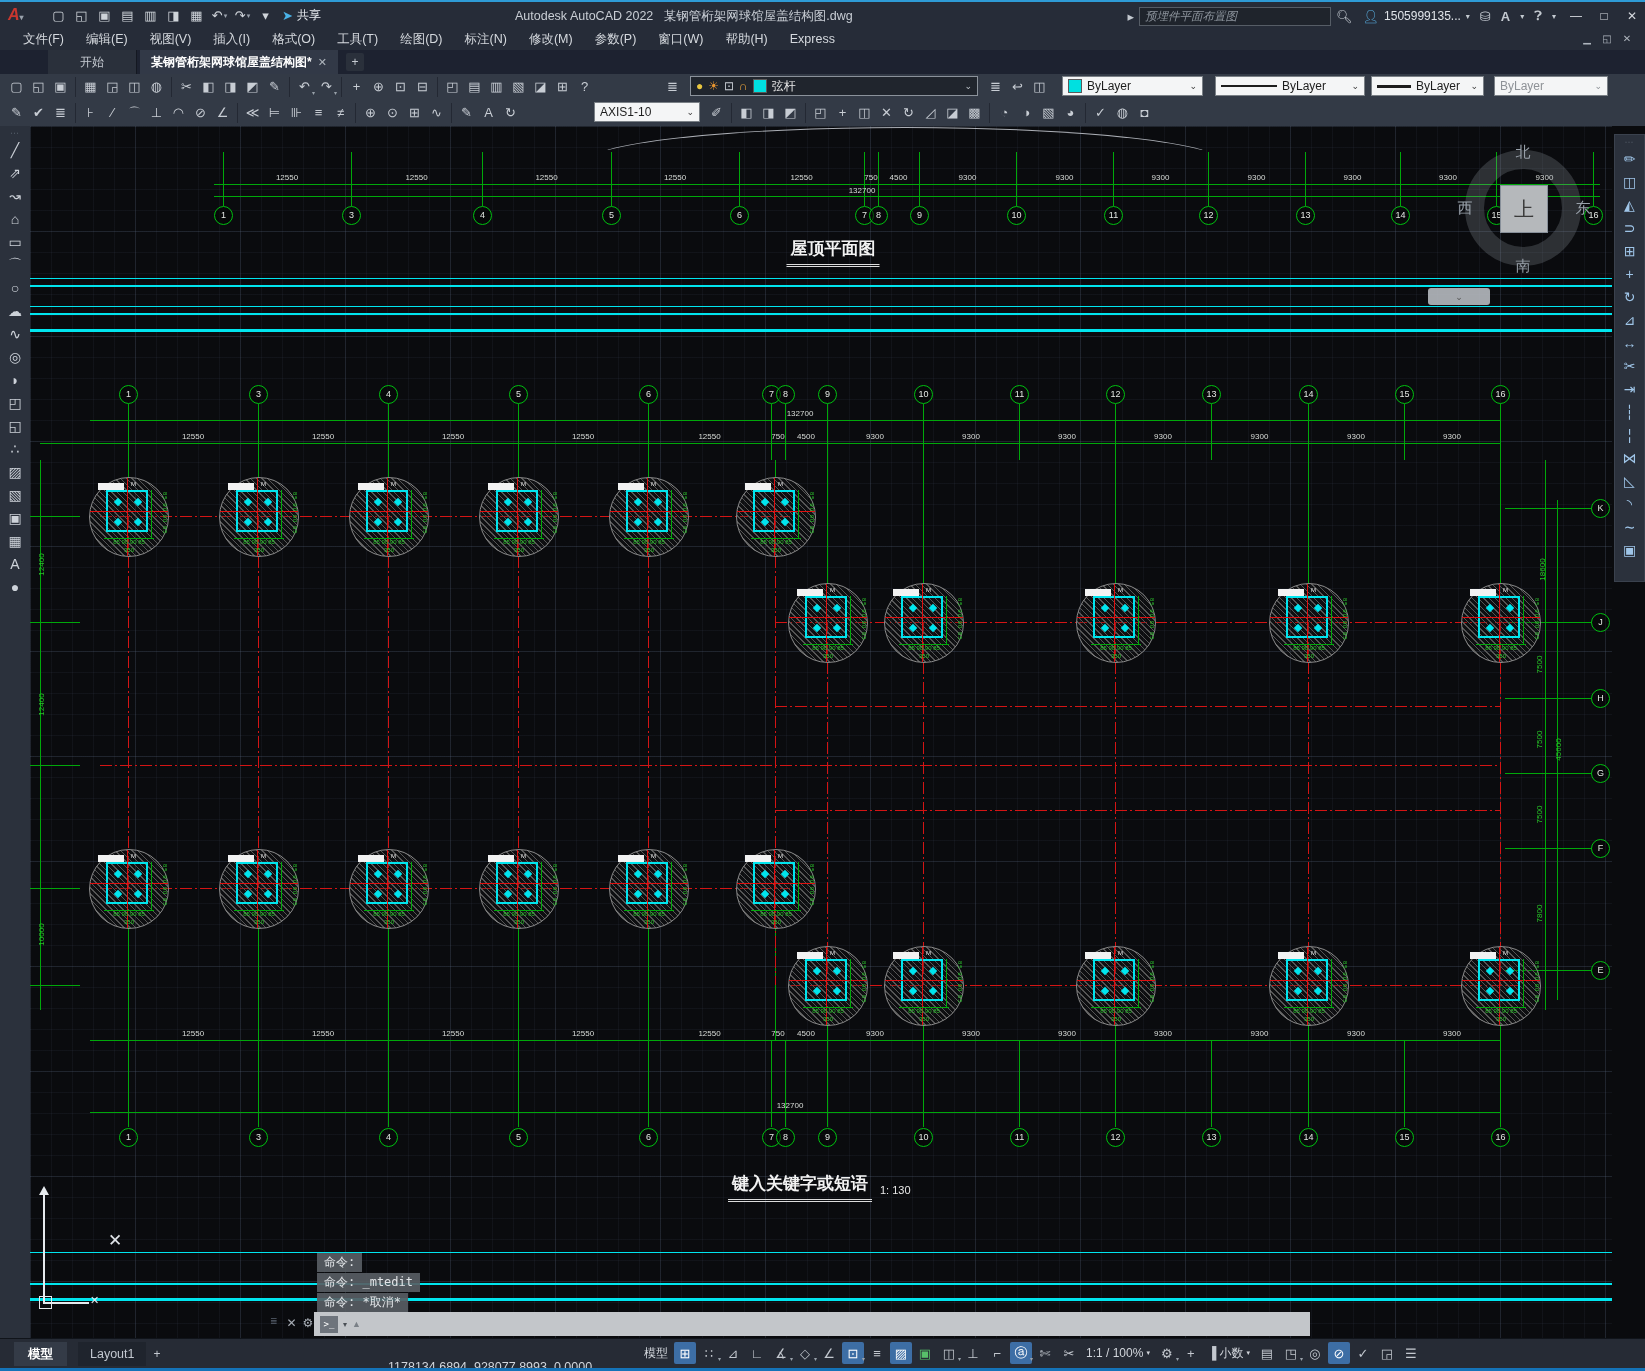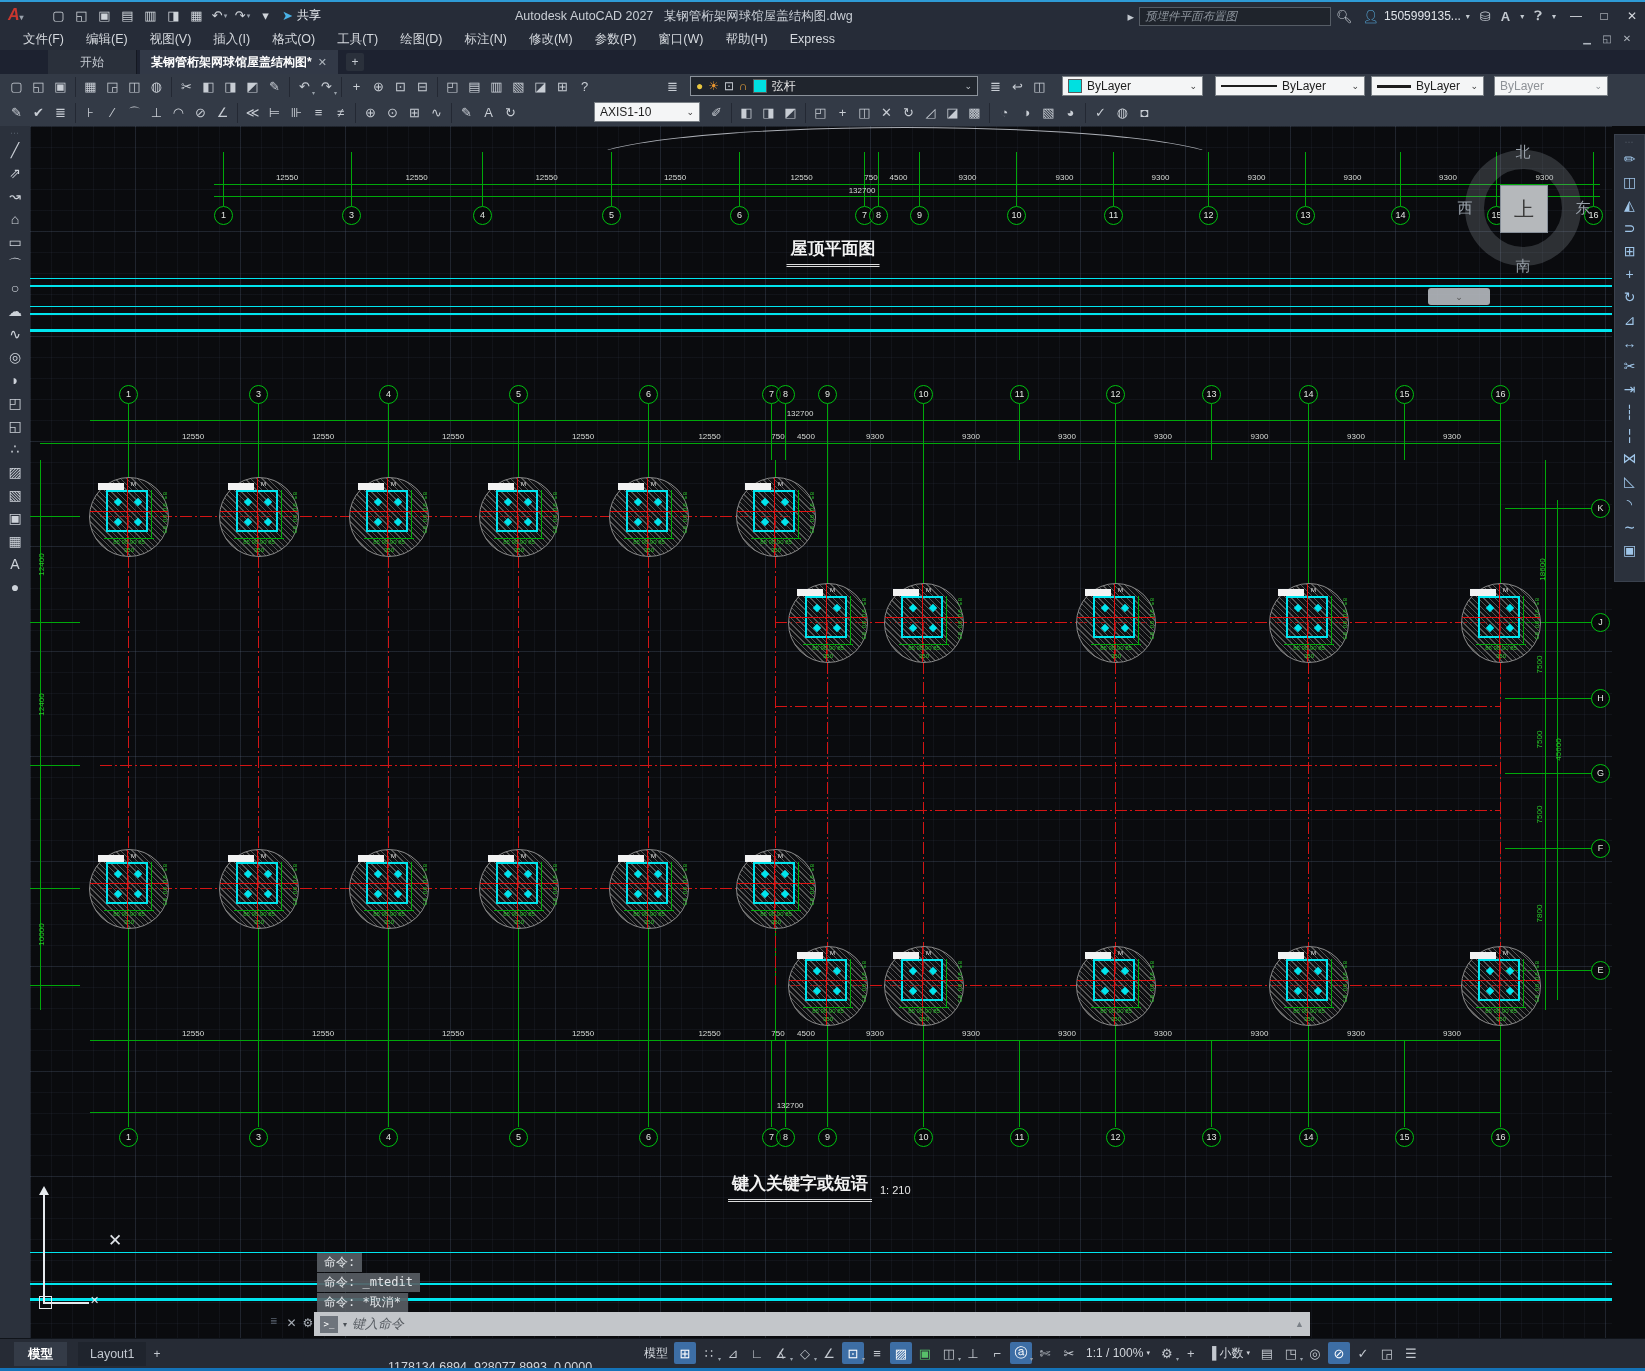--- a/index.html
+++ b/index.html
@@ -159,21 +159,21 @@
         <div class="qico">▦</div>
         <div class="qico">↶<span class="mini-caret">▾</span></div>
         <div class="qico">↷<span class="mini-caret">▾</span></div>
         <div class="qico">▾</div>
         <div id="share-btn">
           <span class="plane">➤</span>
           <span>共享</span>
         </div>
       </div>
     <div id="titletext">
-      <span>Autodesk AutoCAD 2027</span>&nbsp;&nbsp;
+      <span>Autodesk AutoCAD 2022</span>&nbsp;&nbsp;
       <span>某钢管桁架网球馆屋盖结构图.dwg</span>
     </div>
     <div id="tb-right">
       <span class="tbr-ico">▸</span>
       <div id="searchbox">预埋件平面布置图</div>
       <span class="tbr-ico">🔍︎</span>
       <span class="tbr-ico blue">👤︎</span>
       <span id="account-name">1505999135...</span>
       <span class="tbr-ico" style="font-size:8px">▾</span>
       <span class="tbr-ico">⛁</span>
@@ -942,21 +942,21 @@
         <div class="ln c" style="left:0px;top:187px;width:1582px;height:2px"></div>
         <div class="ln c" style="left:0px;top:203px;width:1582px;height:3px"></div>
         <div class="ln c" style="left:0px;top:1126px;width:1582px;height:1px"></div>
         <div class="ln c" style="left:0px;top:1157px;width:1582px;height:2px"></div>
         <div class="ln c" style="left:0px;top:1172px;width:1582px;height:3px"></div>
 
       <div id="arc-roof"></div>
 
       <div class="ptitle" style="left:803px;top:126px">屋顶平面图</div>
       <div class="ptitle" style="left:770px;top:1061px">键入关键字或短语</div>
-      <div class="pscale" style="left:850px;top:1058px">1: 210</div>
+      <div class="pscale" style="left:850px;top:1058px">1: 130</div>
 
       <div id="compass">
         <div class="ring"></div>
         <div class="cmp-lbl" style="left:60px;top:4px">北</div>
         <div class="cmp-lbl" style="left:2px;top:60px">西</div>
         <div class="cmp-lbl" style="left:120px;top:60px">东</div>
         <div class="cmp-lbl" style="left:60px;top:118px">南</div>
         <div class="face">上</div>
       </div>
       <div id="view-label">⌄</div>
@@ -966,21 +966,20 @@
       <div class="cmd-chip" style="top:1167px">命令: *取消*</div>
 
       <div id="cmd-controls">
         <span class="grip">≣</span>
         <span>✕</span>
         <span>⚙</span>
       </div>
       <div id="cmdbar">
         <div id="cmd-prompt-ico">&gt;_</div>
         <span class="pcaret">▾</span>
-        <div id="cmd-input">键入命令</div>
         <span id="cmd-up">▲</span>
       </div>
 
       <div class="ucs" style="left:13px;top:1066px;width:2px;height:110px"></div>
       <div class="ucs" style="left:13px;top:1176px;width:46px;height:2px"></div>
       <div id="ucs-arrow"></div>
       <div id="ucs-box"></div>
       <div id="ucs-x-lbl">✕</div>
       <div id="crosshair">✕</div>
     </div>

